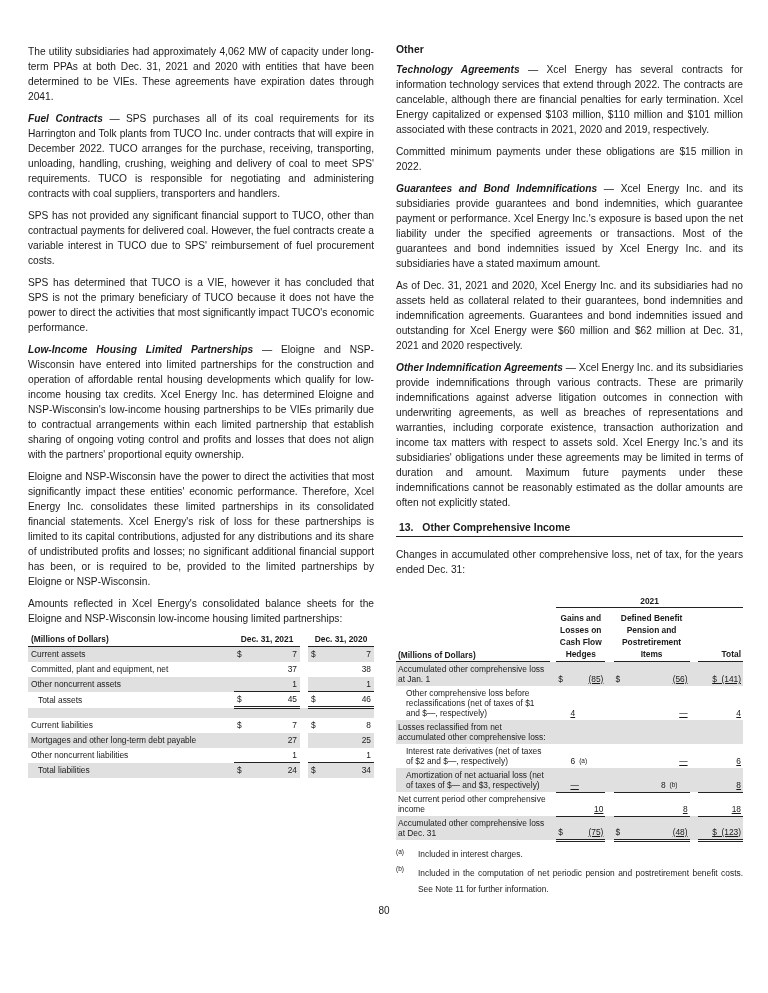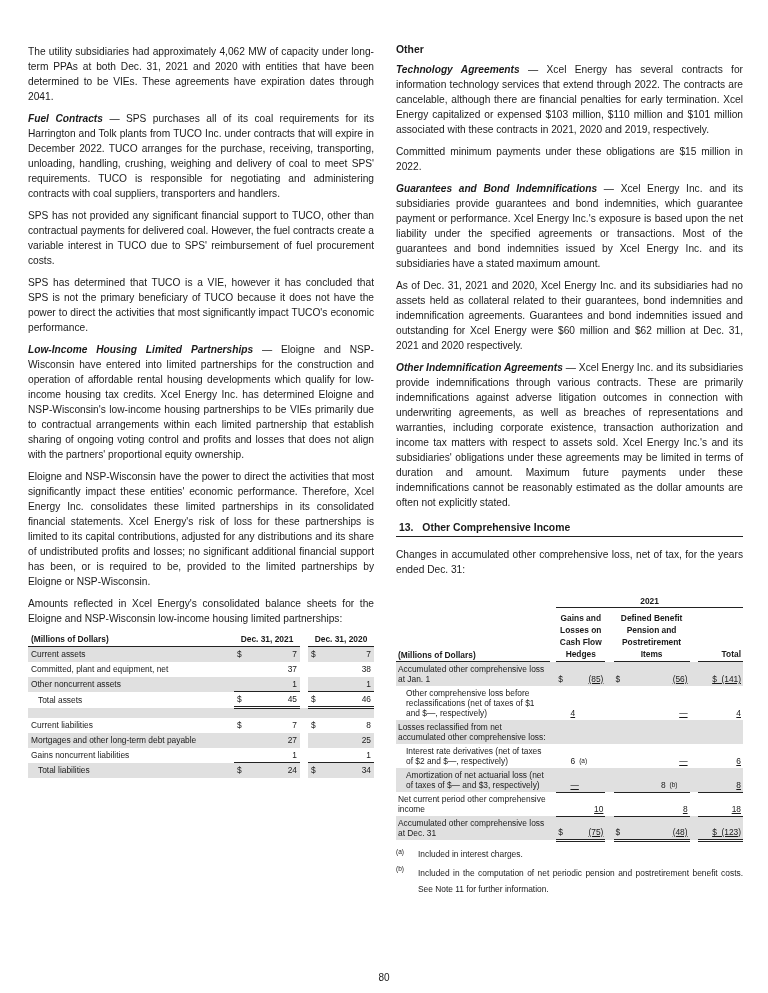--- a/index.html
+++ b/index.html
@@ -40,21 +40,21 @@
   table.oci td.i1 { padding-left: 10px; }
   table.oci td.i2 { padding-left: 10px; }
   sup.fn { font-size: 6.5px; vertical-align: 5px; margin-left: 4px; position: absolute; }
   .valwrap { position: relative; display: inline-block; }
 
   .footnotes { font-size: 8.4px; margin-top: 6px; }
   .footnote { display: flex; margin-bottom: 4px; line-height: 13px; }
   .footnote .mark { width: 22px; font-size: 6.5px; vertical-align: top; line-height: 8px; }
   .footnote .txt { flex: 1; text-align: justify; }
 
-  .page-num { position: absolute; top: 972px; left: 0; width: 768px; text-align: center; font-size: 10px; }
+  .page-num { position: absolute; top: 905px; left: 0; width: 768px; text-align: center; font-size: 10px; }
 </style>
 </head>
 <body>
 
 <div class="col col-left">
   <p class="para"><span>The utility subsidiaries had approximately 4,062 MW of capacity under long-term PPAs at both Dec. 31, 2021 and 2020 with entities that have been determined to be VIEs. These agreements have expiration dates through 2041.</span></p>
   <p class="para"><span class="lead">Fuel Contracts</span><span> — SPS purchases all of its coal requirements for its Harrington and Tolk plants from TUCO Inc. under contracts that will expire in December 2022. TUCO arranges for the purchase, receiving, transporting, unloading, handling, crushing, weighing and delivery of coal to meet SPS' requirements. TUCO is responsible for negotiating and administering contracts with coal suppliers, transporters and handlers.</span></p>
   <p class="para"><span>SPS has not provided any significant financial support to TUCO, other than contractual payments for delivered coal. However, the fuel contracts create a variable interest in TUCO due to SPS' reimbursement of fuel procurement costs.</span></p>
   <p class="para"><span>SPS has determined that TUCO is a VIE, however it has concluded that SPS is not the primary beneficiary of TUCO because it does not have the power to direct the activities that most significantly impact TUCO's economic performance.</span></p>
   <p class="para"><span class="lead">Low-Income Housing Limited Partnerships</span><span> — Eloigne and NSP-Wisconsin have entered into limited partnerships for the construction and operation of affordable rental housing developments which qualify for low-income housing tax credits. Xcel Energy Inc. has determined Eloigne and NSP-Wisconsin's low-income housing partnerships to be VIEs primarily due to contractual arrangements within each limited partnership that establish sharing of ongoing voting control and profits and losses that does not align with the partners' proportional equity ownership.</span></p>
@@ -116,21 +116,21 @@
       </tr>
       <tr class="shade">
         <td>Mortgages and other long-term debt payable</td>
         <td class="cur"></td>
         <td class="val">27</td>
         <td class="gap"></td>
         <td class="cur"></td>
         <td class="val">25</td>
       </tr>
       <tr>
-        <td>Gains noncurrent liabilities</td>
+        <td>Other noncurrent liabilities</td>
         <td class="cur"></td>
         <td class="val">1</td>
         <td class="gap"></td>
         <td class="cur"></td>
         <td class="val">1</td>
       </tr>
       <tr class="shade">
         <td class="indent">Total liabilities</td>
         <td class="cur tl">$</td>
         <td class="val tl">24</td>

